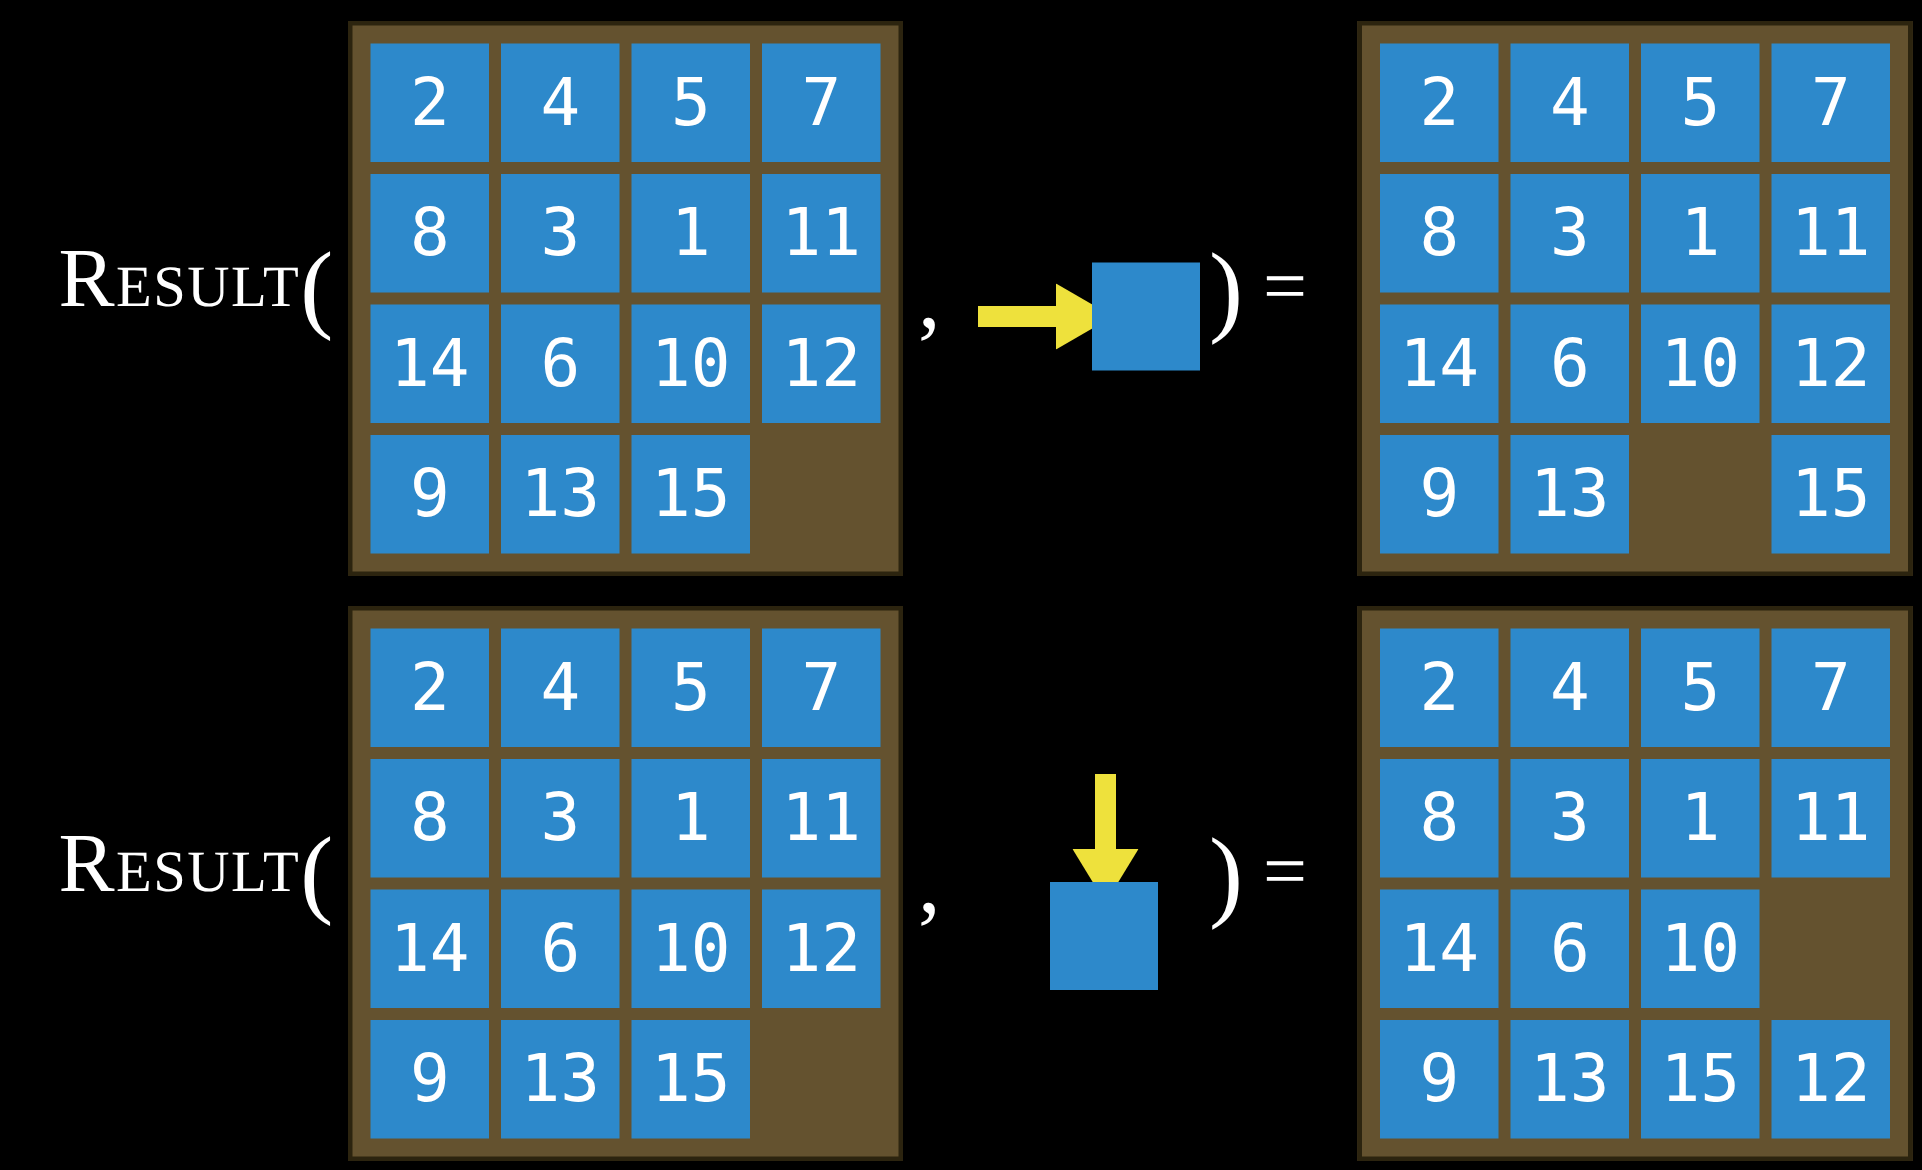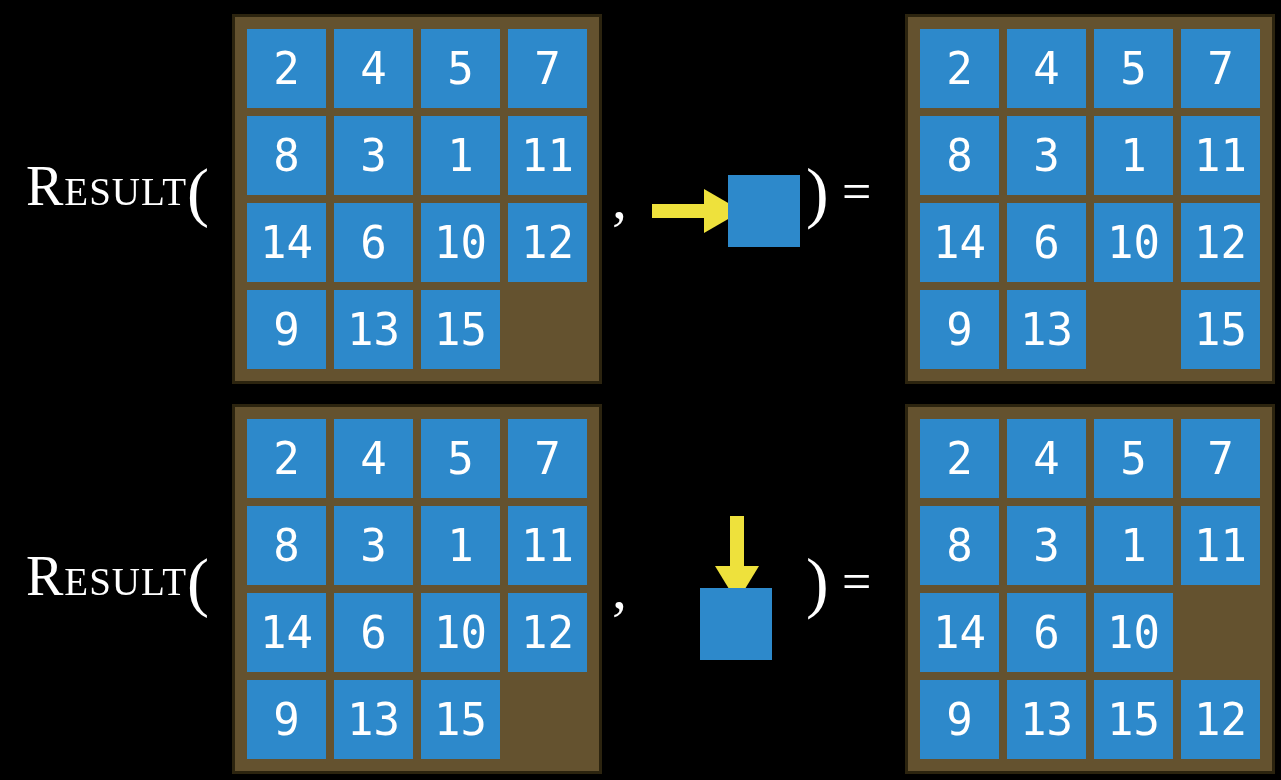--- a/index.html
+++ b/index.html
@@ -20,20 +20,21 @@
   .fn-label {
     position: absolute;
     color: var(--text-white, #ffffff);
     white-space: nowrap;
     line-height: 1;
   }
   .fn-name {
     font-variant: small-caps;
     font-size: 56px;
     letter-spacing: 1px;
+    margin-left: 13px;
   }
   .fn-open-paren {
     font-size: 66px;
     vertical-align: -9px;
   }
   .punct-comma   { font-size: 60px; }
   .punct-close   { font-size: 68px; }
   .punct-equals  { font-size: 52px; }
 
   

